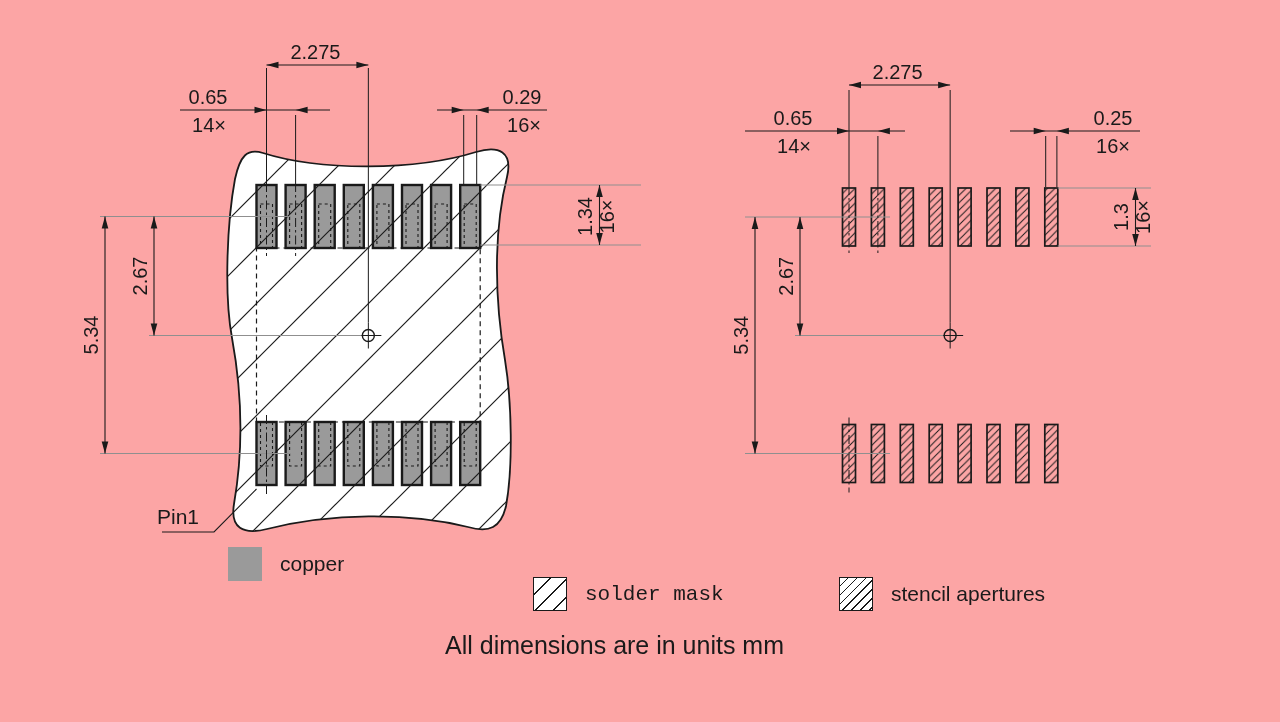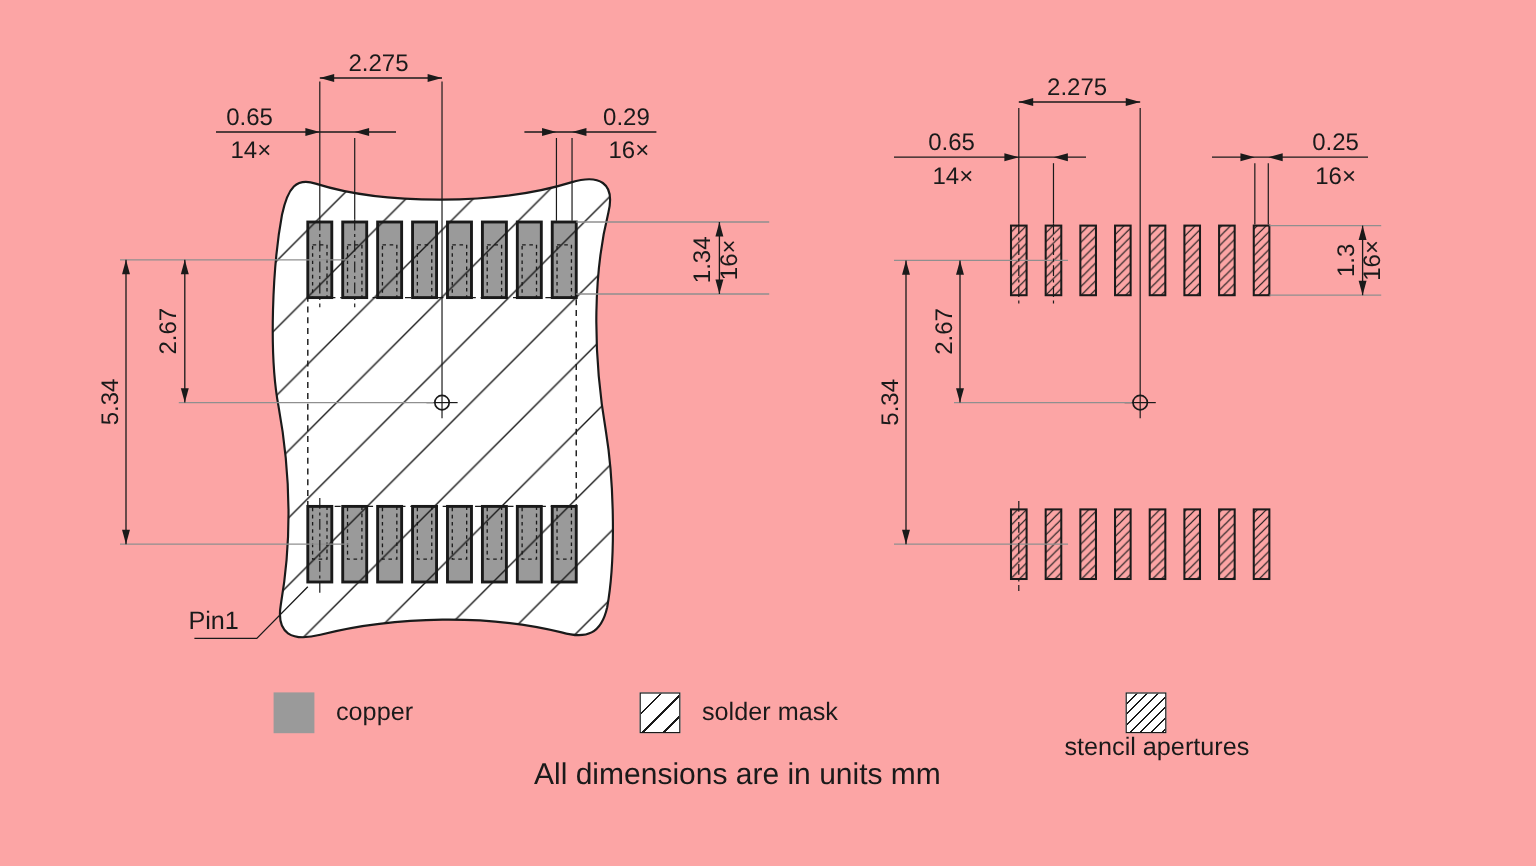--- a/index.html
+++ b/index.html
@@ -173,27 +173,27 @@
         <polygon points="800,217 796.7,229 803.3,229" fill="#1a1a1a"></polygon>
         <polygon points="800,335.5 796.7,323.5 803.3,323.5" fill="#1a1a1a"></polygon>
         <text x="793" y="276.25" font-size="20" fill="#1a1a1a" text-anchor="middle" transform="rotate(-90 793 276.25)">2.67</text>
         <line x1="755" y1="217" x2="755" y2="453.5" stroke="#1a1a1a" stroke-width="1.1"></line>
         <polygon points="755,217 751.7,229 758.3,229" fill="#1a1a1a"></polygon>
         <polygon points="755,453.5 751.7,441.5 758.3,441.5" fill="#1a1a1a"></polygon>
         <text x="748" y="335.25" font-size="20" fill="#1a1a1a" text-anchor="middle" transform="rotate(-90 748 335.25)">5.34</text>
       </g>
   </svg>
 
-  <div class="legend-item" style="left:228px;top:577px;">
+  <div class="legend-item" style="left:228px;top:547px;">
     <div class="sw sw-copper"></div>
     <div class="legend-label">copper</div>
   </div>
-  <div class="legend-item" style="left:533px;top:577px;">
+  <div class="legend-item" style="left:533px;top:577px;font-family:Liberation Mono, monospace;">
     <div class="sw sw-mask"></div>
     <div class="legend-label">solder mask</div>
   </div>
-  <div class="legend-item" style="left:869px;top:577px;flex-direction:column;">
+  <div class="legend-item" style="left:839px;top:577px;">
     <div class="sw sw-stencil"></div>
     <div class="legend-label">stencil apertures</div>
   </div>
 
   <div class="note-line" style="top:631px;">All dimensions are in units mm</div>
 </div>
 
 </body></html>

